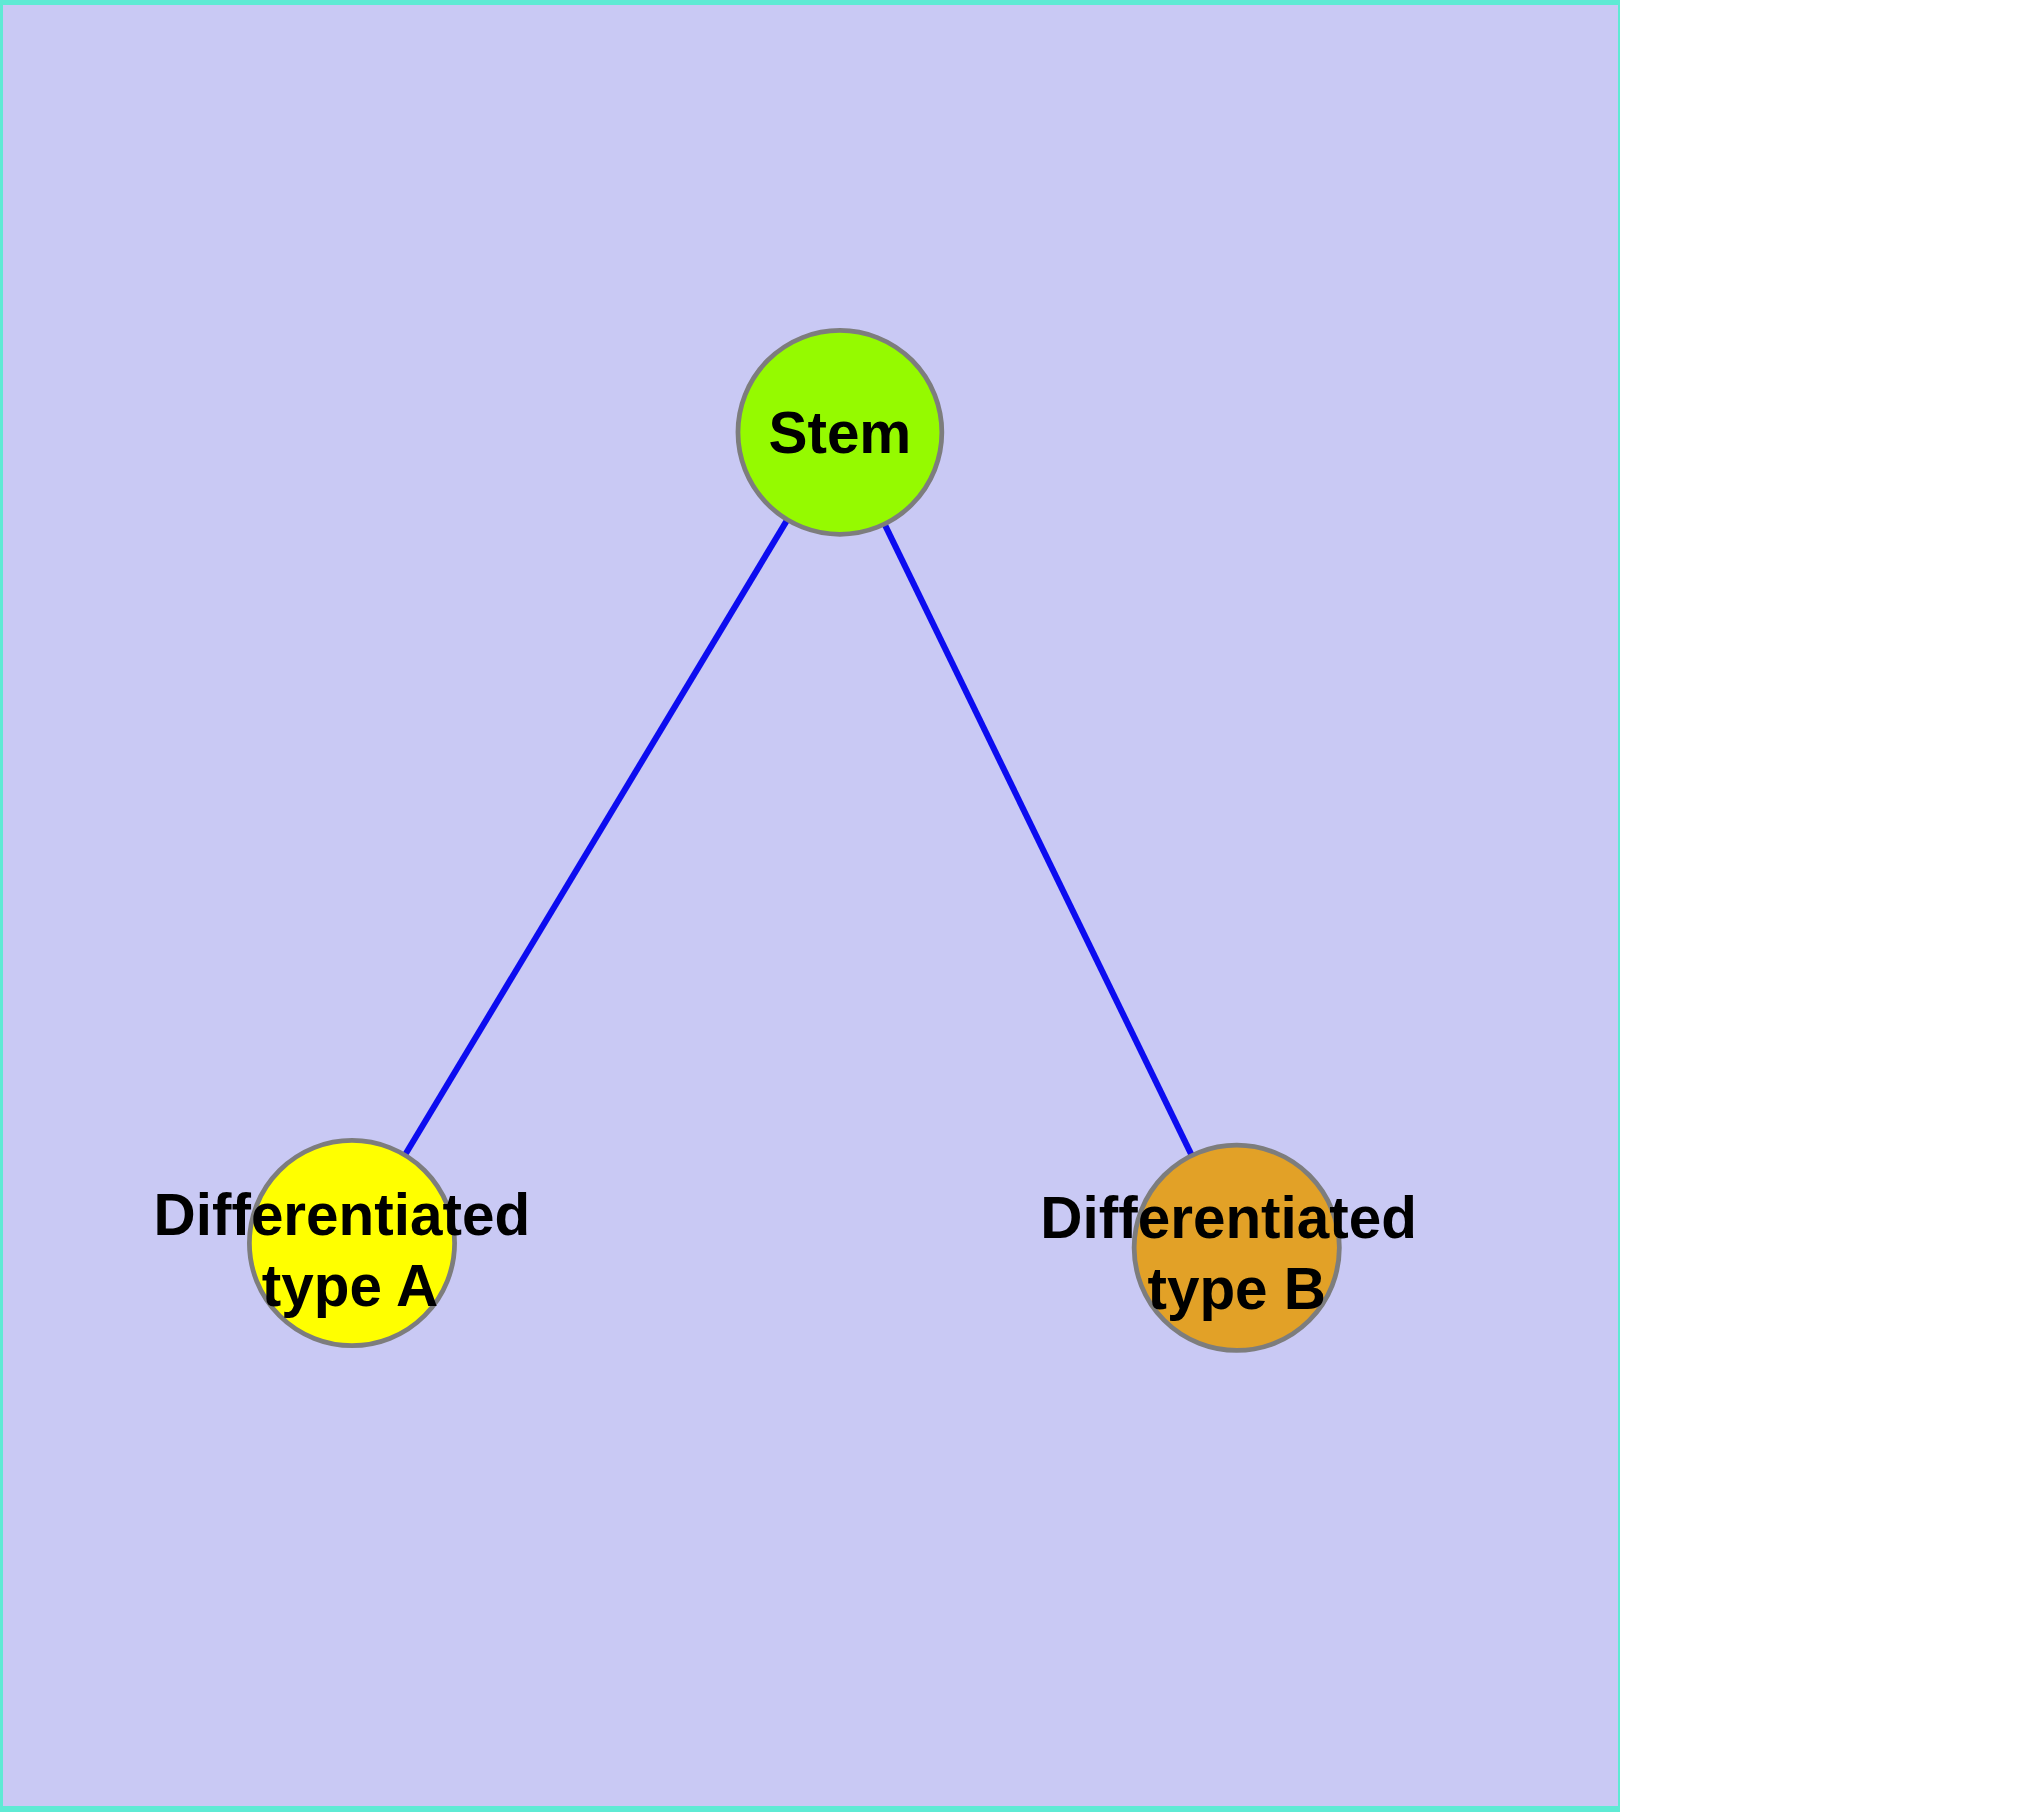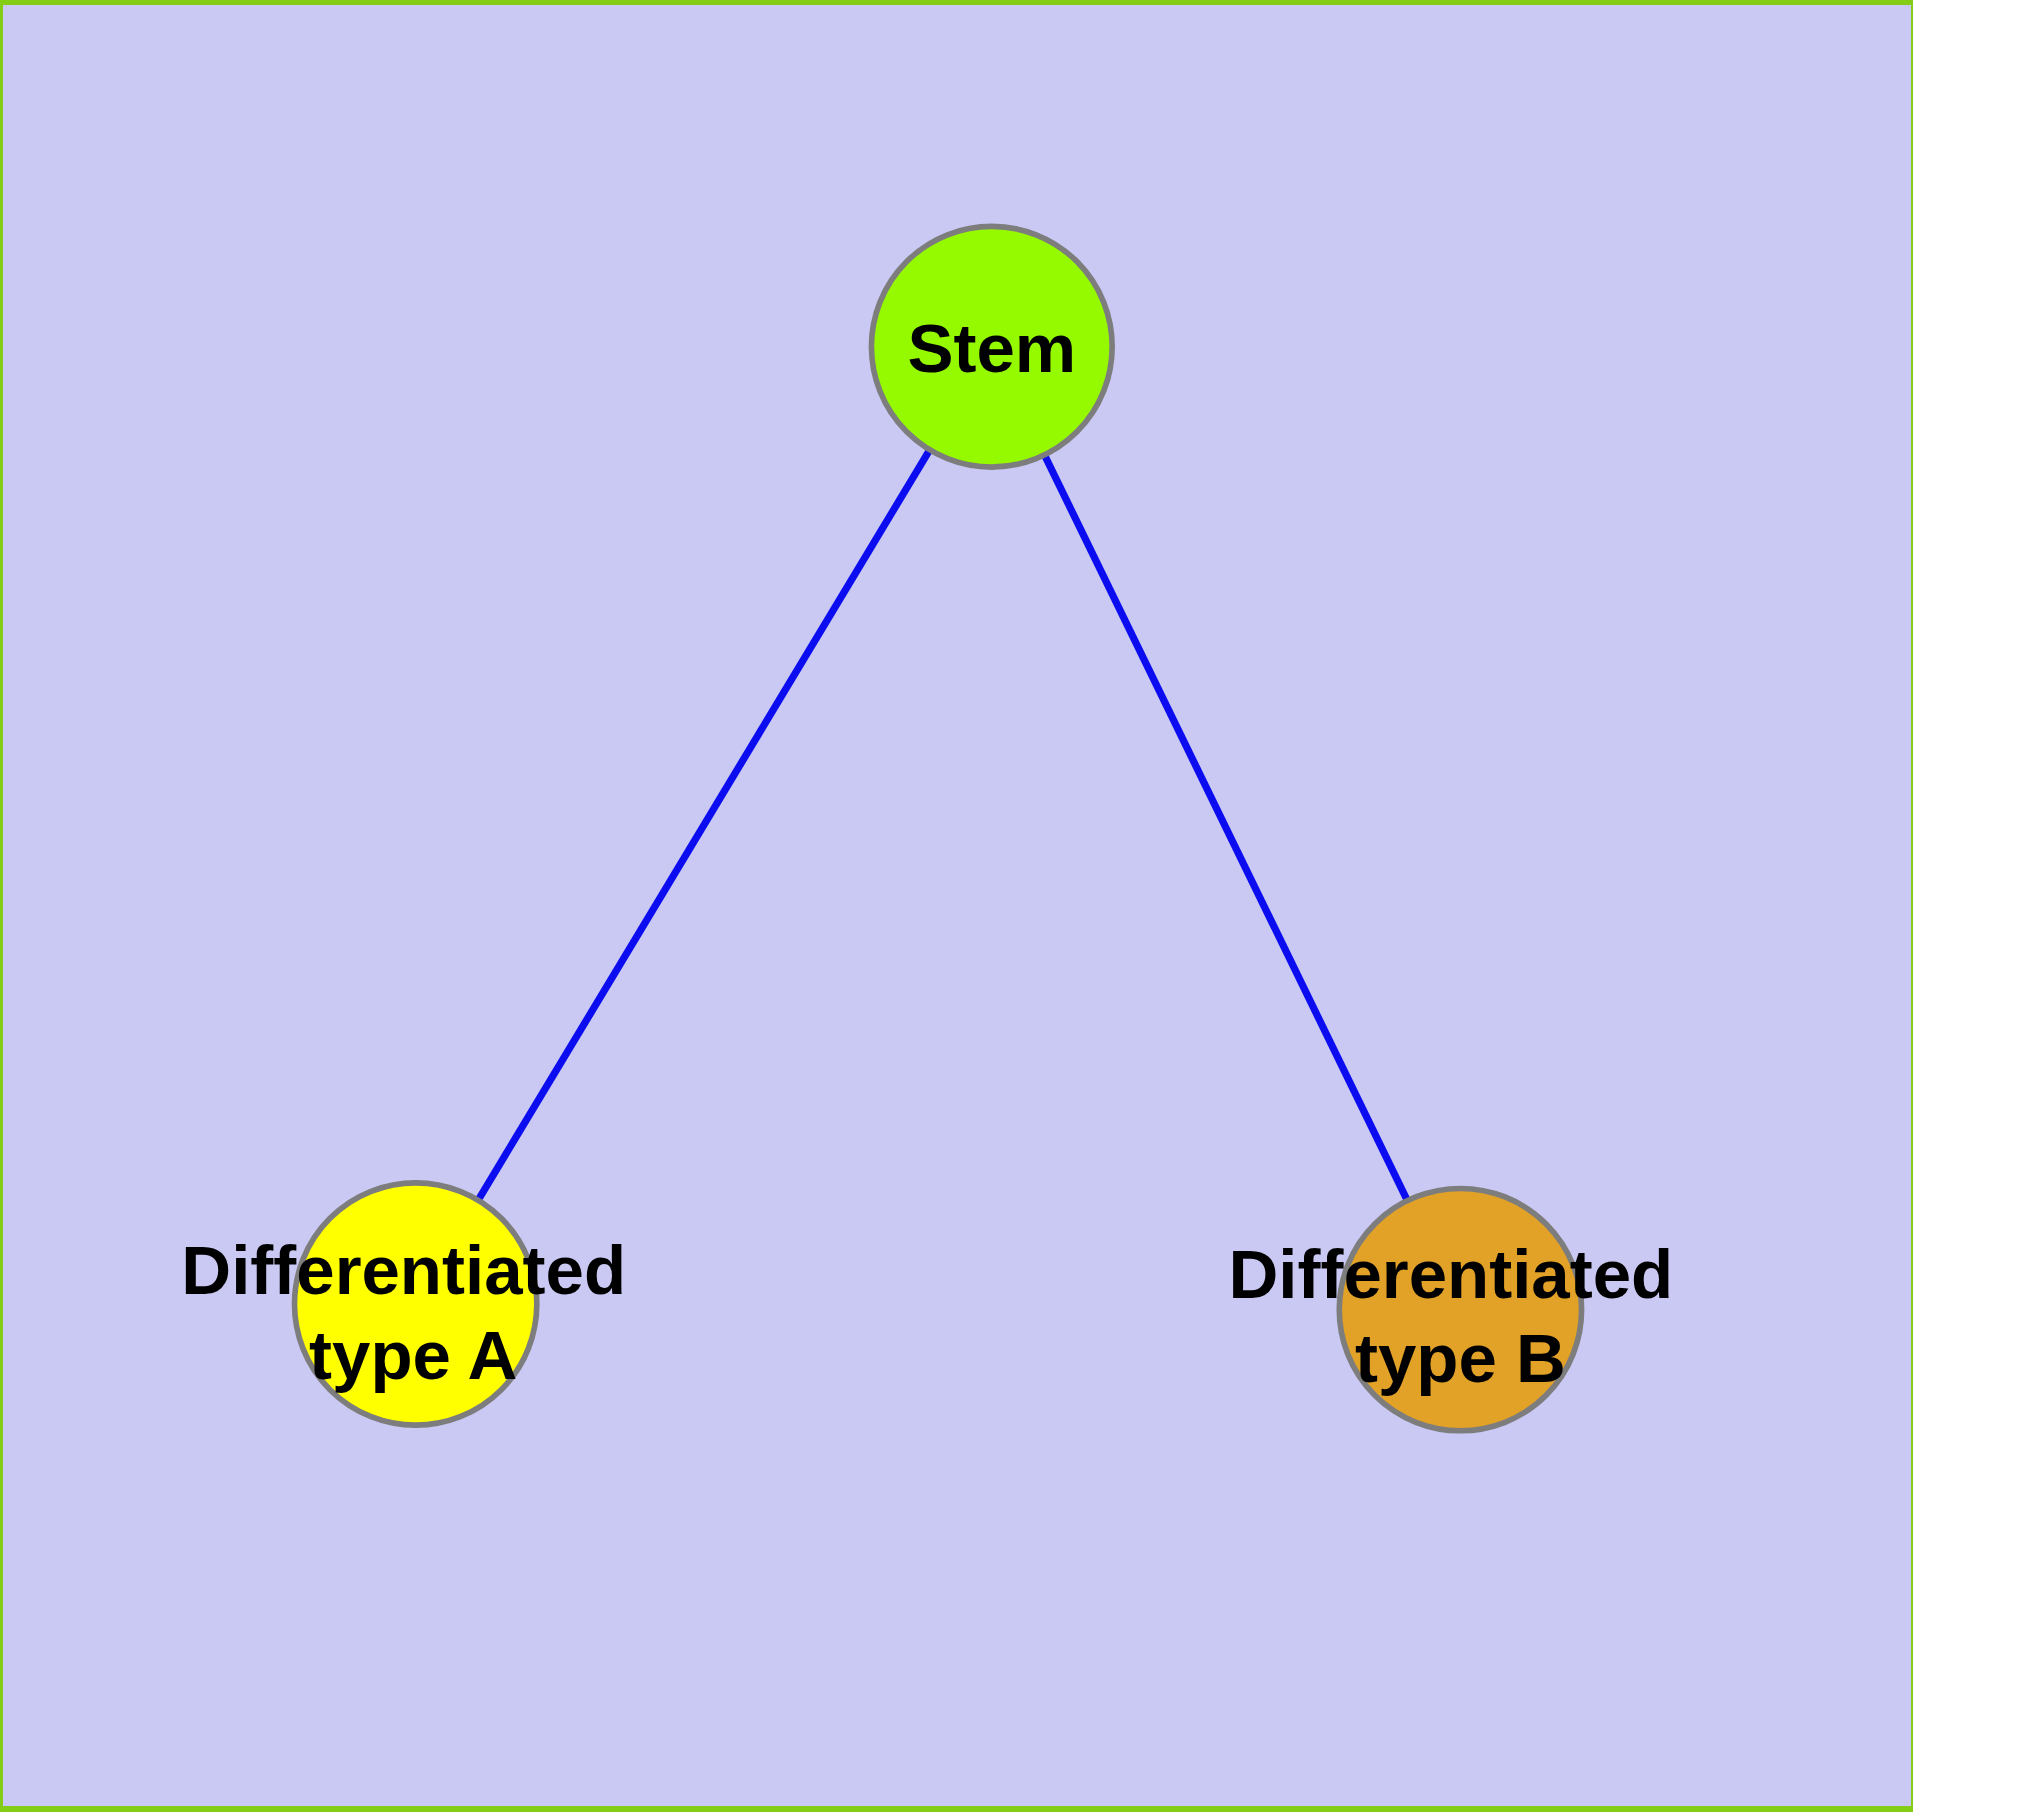--- a/index.html
+++ b/index.html
@@ -3,23 +3,23 @@
 <meta charset="utf-8">
 <style>
   html, body {
     margin: 0;
     padding: 0;
     background: #ffffff;
     font-family: "Liberation Sans", sans-serif;
   }
   .figure {
     position: relative;
-    width: 1913px;
+    width: 1620px;
     height: 1812px;
-    background: #84cc16;
+    background: #5eead4;
     overflow: hidden;
   }
   .panel {
     position: absolute;
     left: 2.5px;
     top: 5.1px;
     right: 2.5px;
     bottom: 6px;
   }
   svg.graph {

